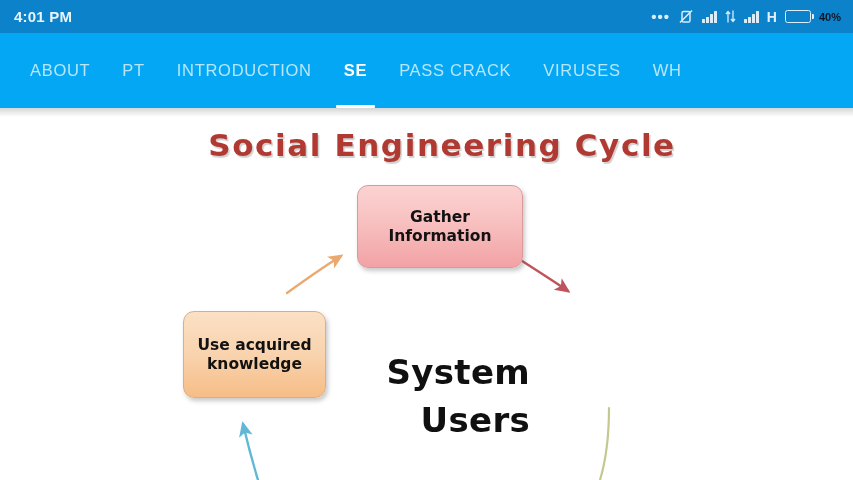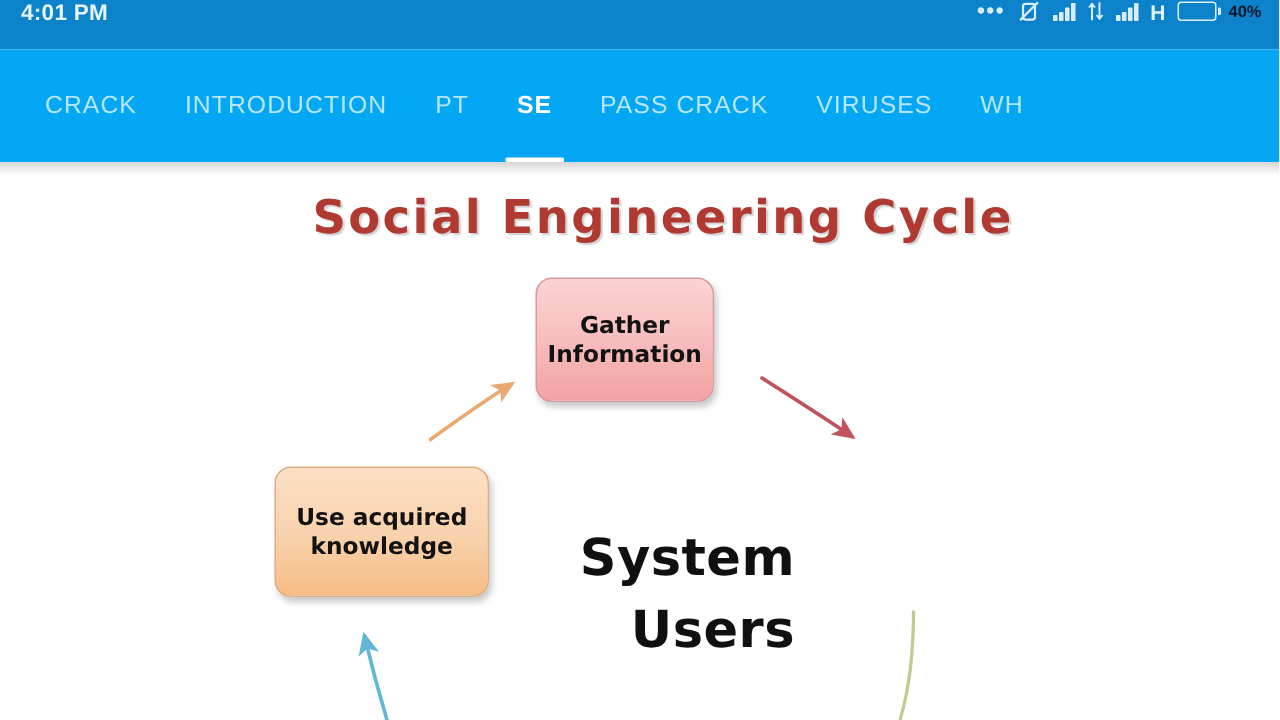--- a/index.html
+++ b/index.html
@@ -21,21 +21,21 @@
   }
 
   
   .status-bar {
     position: absolute;
     top: 0; left: 0;
     width: 853px;
     height: 33px;
     background: #0b82c9;
     display: flex;
-    align-items: flex-start;
+    align-items: center;
     justify-content: space-between;
     padding: 0 12px 0 14px;
   }
   .status-clock {
     color: #e8f4fd;
     font-size: 15px;
     font-weight: bold;
     letter-spacing: 0.2px;
   }
   .status-right {
@@ -163,21 +163,21 @@
     border-radius: 11px;
     font-family: "DejaVu Sans", sans-serif;
     font-weight: bold;
     color: #121212;
     line-height: 1.22;
     box-shadow: 2px 3px 4px rgba(90,90,90,0.33);
   }
 
   #node-gather {
     left: 357px; top: 77px;
-    width: 119px; height: 83px;
+    width: 166px; height: 83px;
     font-size: 15.5px;
     background: linear-gradient(to bottom, #fbd3d2 0%, #f8c0c0 45%, #f2a2a4 100%);
     border: 1px solid #d99a9c;
   }
   #node-plan {
     left: 531px; top: 203px;
     width: 144px; height: 89px;
     font-size: 15.5px;
     background: linear-gradient(to bottom, #e8f7cf 0%, #ddf1bc 50%, #cdeaa2 100%);
     border: 1px solid #b2ce8c;
@@ -238,23 +238,23 @@
         </span>
       <span class="net-letter">H</span>
       <span class="battery">
         <span class="battery-fill" id="battery-fill" style="width: 40%;"></span>
       </span>
       <span class="battery-pct">40%</span>
     </div>
   </div>
 
   <div class="tab-bar">
-    <div class="tab">CRACK</div>
+    <div class="tab">ABOUT</div>
+    <div class="tab">PT</div>
     <div class="tab">INTRODUCTION</div>
-    <div class="tab">PT</div>
     <div class="tab active">SE</div>
     <div class="tab">PASS CRACK</div>
     <div class="tab">VIRUSES</div>
     <div class="tab">WH</div>
   </div>
 
   <div class="bar-shadow"></div>
 
   <div class="content">
 

